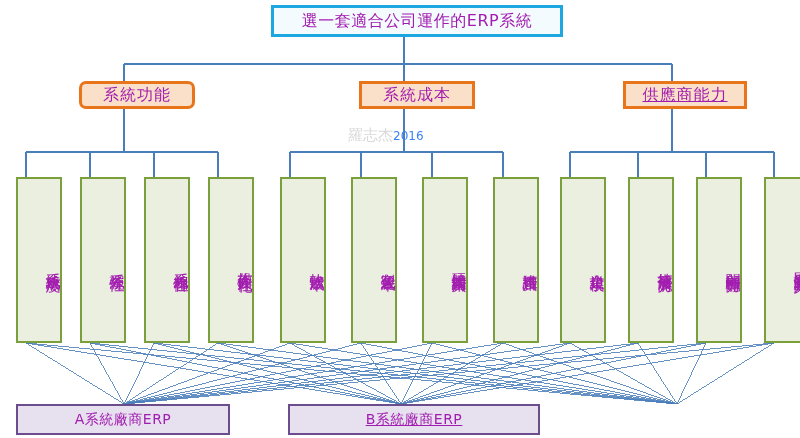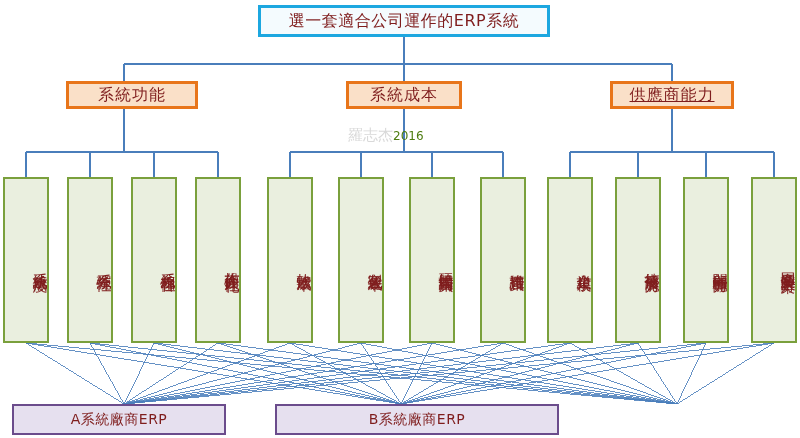--- a/index.html
+++ b/index.html
@@ -27,22 +27,23 @@
   }
 
   
   .node {
     position: absolute;
     box-sizing: border-box;
     display: flex;
     align-items: center;
     justify-content: center;
     text-align: center;
-    color: #7f1d1d;
+    color: #a21caf;
     z-index: 3;
+    margin-left: 13px;
   }
 
   
   .node.goal {
     border: 3px solid #1CA7E0;
     background: #F4FBFE;
     font-size: 16px;
     letter-spacing: 0.5px;
   }
 
@@ -79,21 +80,21 @@
   .watermark {
     position: absolute;
     z-index: 2;
     color: #D9D9D9;
     font-size: 15px;
     white-space: nowrap;
     user-select: none;
   }
   .watermark .yr {
     font-size: 12px;
-    color: #4d7c0f;
+    color: #3b82f6;
   }
 </style>
 </head>
 <body>
 
 <div id="canvas">
 
   <svg id="edges" viewBox="0 0 800 438" xmlns="http://www.w3.org/2000/svg">
       <line x1="404" y1="37" x2="404" y2="64" stroke="#4A7EBB" stroke-width="2.2" shape-rendering="crispEdges"></line>
       <line x1="124" y1="64" x2="672" y2="64" stroke="#4A7EBB" stroke-width="2.2" shape-rendering="crispEdges"></line>
@@ -157,21 +158,21 @@
     </svg>
 
   <div class="node goal" style="left:258px; top:5px; width:292px; height:32px;">
     <span>選一套適合公司運作的ERP系統</span>
   </div>
 
   <div class="watermark" style="left:348px; top:126px;">
     <span>羅志杰</span><span class="yr">2016</span>
   </div>
 
-  <div class="node group" style="left:66px; top:81px; width:132px; height:28px;">
+  <div class="node group" style="left:66px; top:81px; width:116px; height:28px;border-radius:7px;">
     <span>系統功能</span>
   </div>
   <div class="node group" style="left:346px; top:81px; width:116px; height:28px;">
     <span>系統成本</span>
   </div>
   <div class="node group" style="left:610px; top:81px; width:124px; height:28px;text-decoration:underline;">
     <span>供應商能力</span>
   </div>
 
   <div class="node crit" style="left:3px; top:177px; width:46px; height:166px;">
@@ -206,20 +207,20 @@
   <div class="node crit" style="left:615px; top:177px; width:46px; height:166px;">
     <span>技術發展能力</span>
   </div>
   <div class="node crit" style="left:683px; top:177px; width:46px; height:166px;">
     <span>顧問輔導能力</span>
   </div>
   <div class="node crit" style="left:751px; top:177px; width:46px; height:166px;">
     <span>同產業解決方案</span>
   </div>
 
-  <div class="node alt" style="left:12px; top:404px; width:214px; height:31px;">
+  <div class="node alt" style="left:3px; top:404px; width:214px; height:31px;">
     <span>A系統廠商ERP</span>
   </div>
-  <div class="node alt" style="left:275px; top:404px; width:284px; height:31px;">
+  <div class="node alt" style="left:275px; top:404px; width:252px; height:31px;text-decoration:underline;">
     <span>B系統廠商ERP</span>
   </div>
 
 </div>
 
 </body></html>

